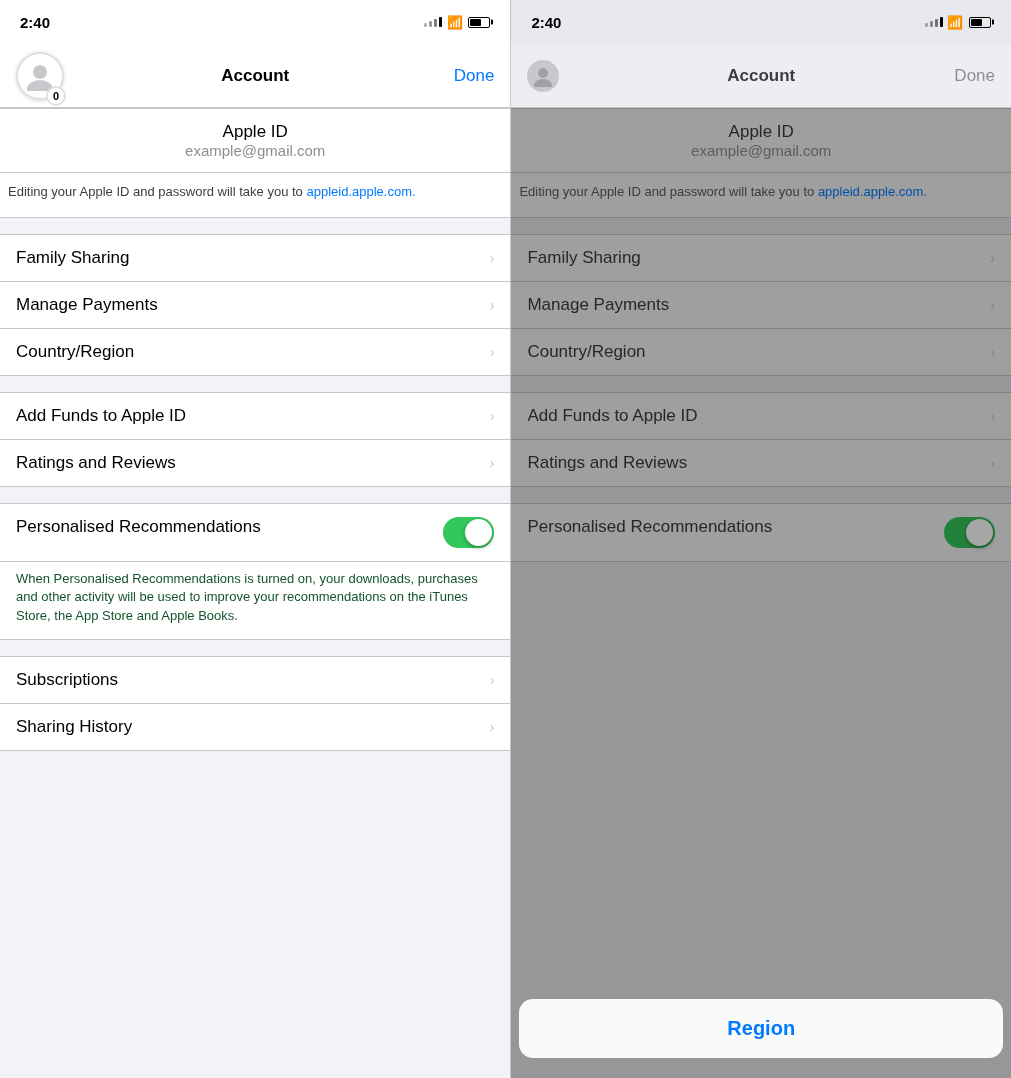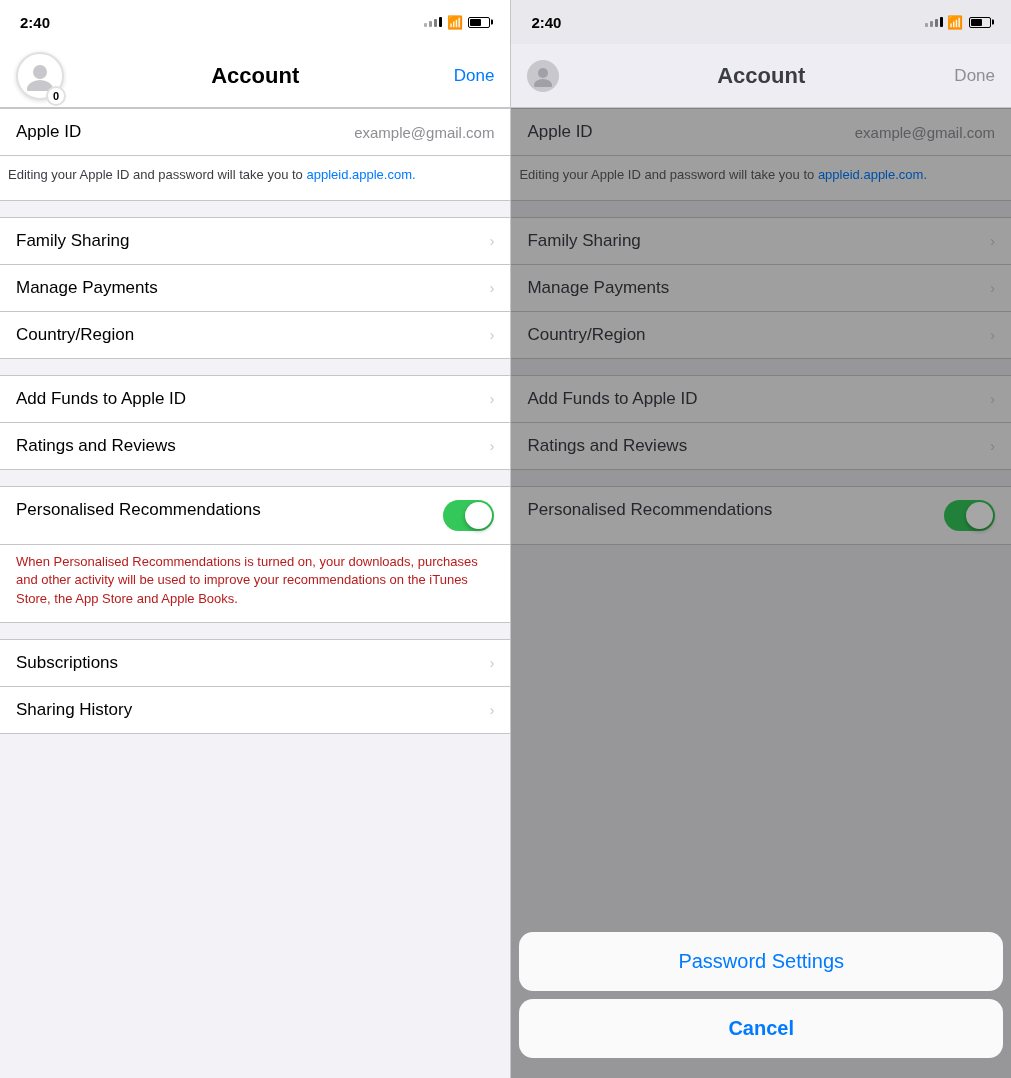--- a/index.html
+++ b/index.html
@@ -154,21 +154,21 @@
     }
     .avatar-small svg {
       width: 22px;
       height: 22px;
     }
 
     .nav-title {
       position: absolute;
       left: 50%;
       transform: translateX(-50%);
-      font-size: 22px;
+      font-size: 17px;
       font-weight: 600;
       color: #000;
     }
 
     .phone-panel.right .nav-title {
       color: #3c3c43;
     }
 
     .nav-done {
       font-size: 17px;
@@ -286,22 +286,23 @@
       border-top: 1px solid #c6c6c8;
       border-bottom: 1px solid #c6c6c8;
     }
     .phone-panel.right .apple-id-section {
       background: rgba(255,255,255,0.6);
     }
     .apple-id-row {
       display: flex;
       align-items: center;
       justify-content: space-between;
-      padding: 13px 16px;
+      padding: 13px 31px;
       border-bottom: 1px solid #c6c6c8;
+      flex-direction: column;
     }
     .apple-id-label {
       font-size: 17px;
       color: #000;
     }
     .apple-id-value {
       font-size: 15px;
       color: #8e8e93;
     }
 
@@ -317,21 +318,21 @@
     }
     .personalised-row {
       display: flex;
       justify-content: space-between;
       padding: 13px 16px;
       border-bottom: 1px solid #c6c6c8;
     }
     .personalised-description {
       padding: 8px 16px 14px;
       font-size: 13px;
-      color: #b91c1c;
+      color: #14532d;
       line-height: 1.4;
     }
 
     
     .dim-overlay {
       position: absolute;
       top: 0; left: 0; right: 0; bottom: 0;
       background: rgba(0,0,0,0.35);
       z-index: 5;
       pointer-events: none;
@@ -612,19 +613,18 @@
           <div class="toggle-knob"></div>
         </div>
       </div>
     </div>
 
     <div class="dim-overlay"></div>
   </div>
 
   <div class="action-sheet-container">
     <div class="action-sheet-main">
-      <div class="action-sheet-item blue">Password Settings</div>
-    </div>
-    <div class="action-sheet-cancel">Cancel</div>
+    </div>
+    <div class="action-sheet-cancel">Region</div>
   </div>
 
   <div class="watermark">www.deuaq.com</div>
 </div>
 
 </body></html>

